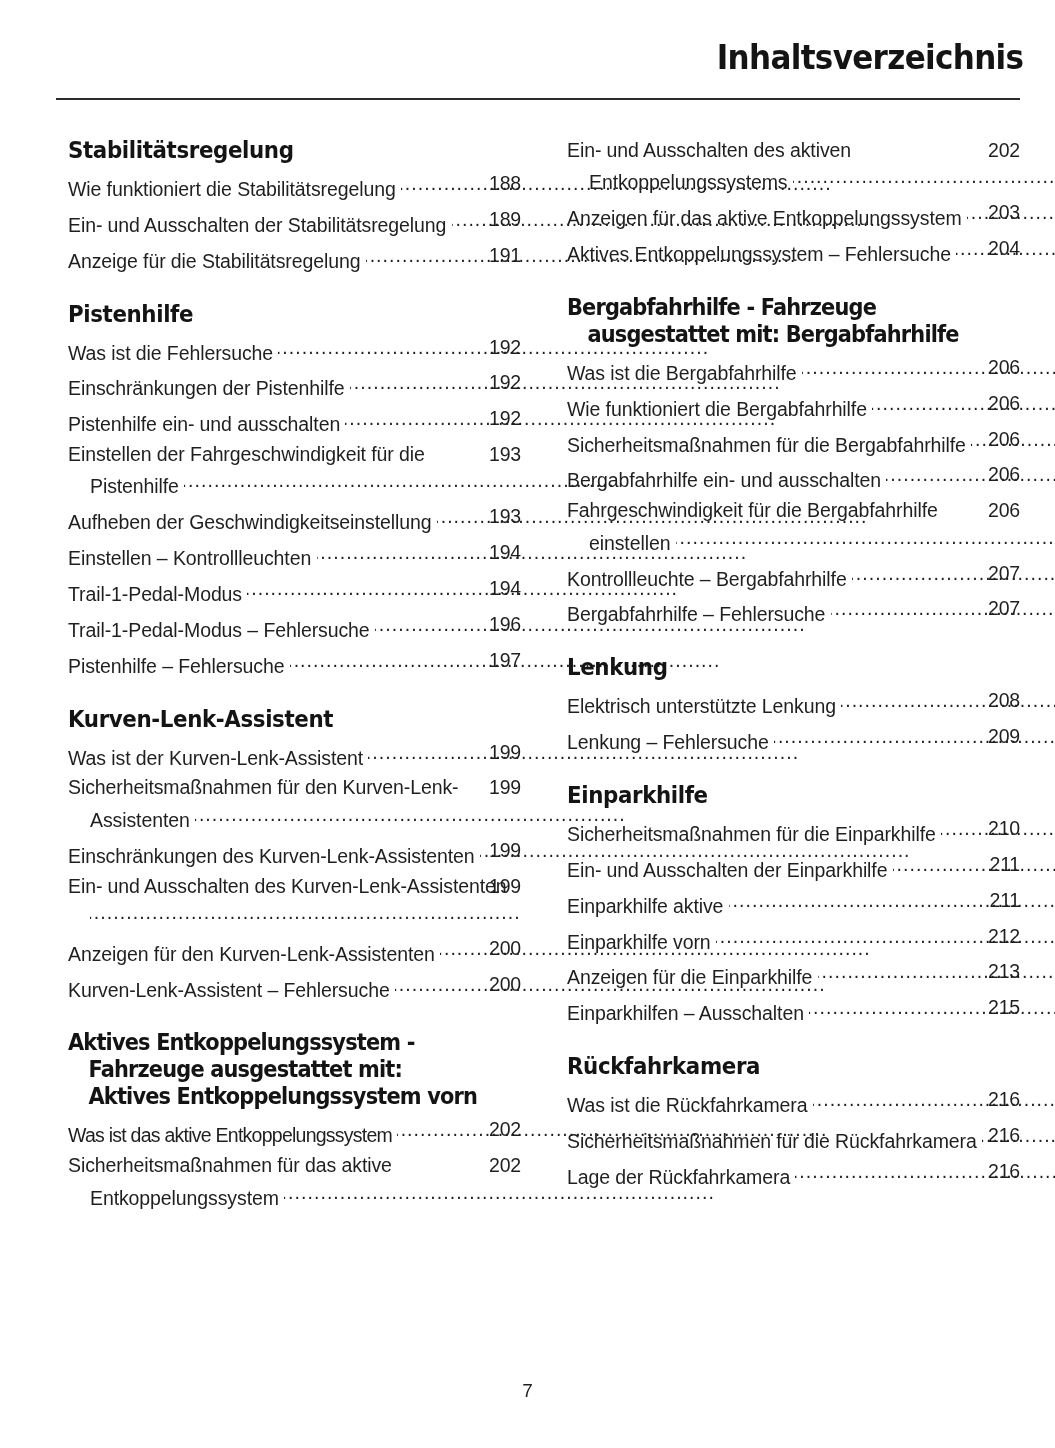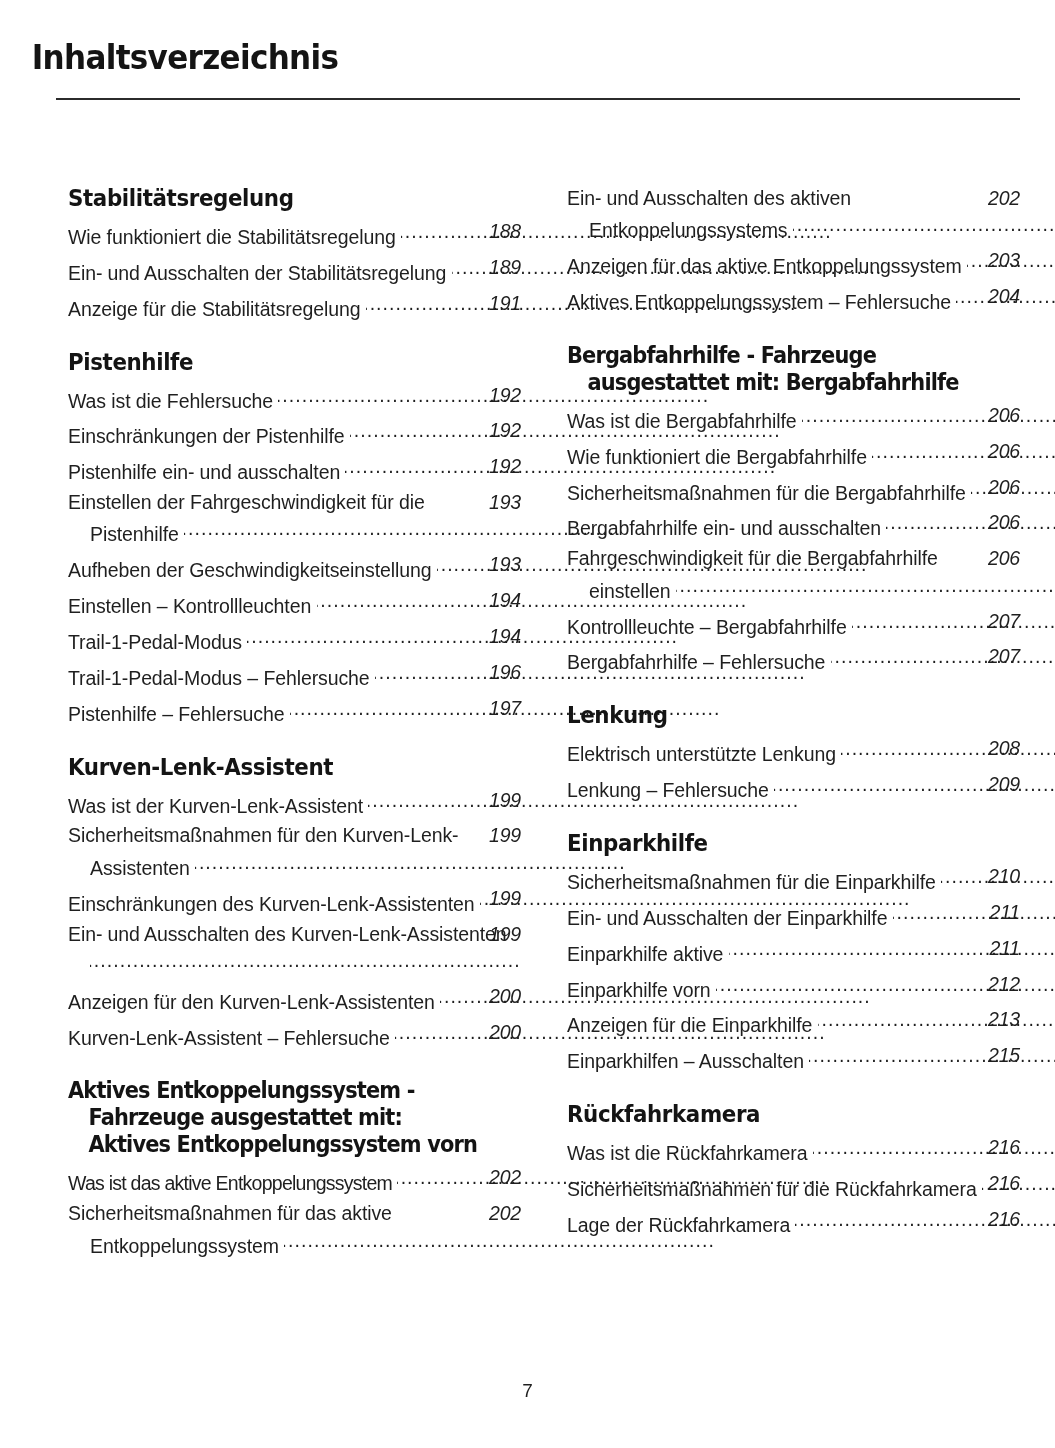--- a/index.html
+++ b/index.html
@@ -15,21 +15,21 @@
     color: #1a1a1a;
     overflow: hidden;
   }
 
   
   .page-header {
     position: absolute;
     left: 0;
     top: 40px;
     width: 1055px;
-    text-align: left;
+    text-align: right;
   }
   .page-title {
     font-family: "DejaVu Sans", sans-serif;
     font-weight: bold;
     font-size: 33px;
     letter-spacing: -0.7px;
     color: #141414;
     line-height: 1.1;
     transform: scaleX(0.94);
     transform-origin: center center;
@@ -46,21 +46,20 @@
   
   .columns {
     position: absolute;
     left: 0;
     top: 137px;
     width: 1055px;
     display: flex;
     gap: 46px;
     padding: 0 35px 0 68px;
     box-sizing: border-box;
-    margin-top: 48px;
   }
   .column {
     width: 453px;
     flex: 0 0 453px;
   }
 
   
   .section-heading {
     font-family: "DejaVu Sans", sans-serif;
     font-weight: bold;
@@ -106,21 +105,20 @@
     margin-right: -100%;
     overflow: hidden;
     white-space: nowrap;
     letter-spacing: 1.05px;
     vertical-align: baseline;
     color: #1f1f1f;
   }
   .entry .pageno {
     float: right;
     letter-spacing: -0.2px;
-    font-style: italic;
   }
   .entry::after {
     content: "";
     display: block;
     clear: both;
   }
 
   
   .page-footer {
     position: absolute;

